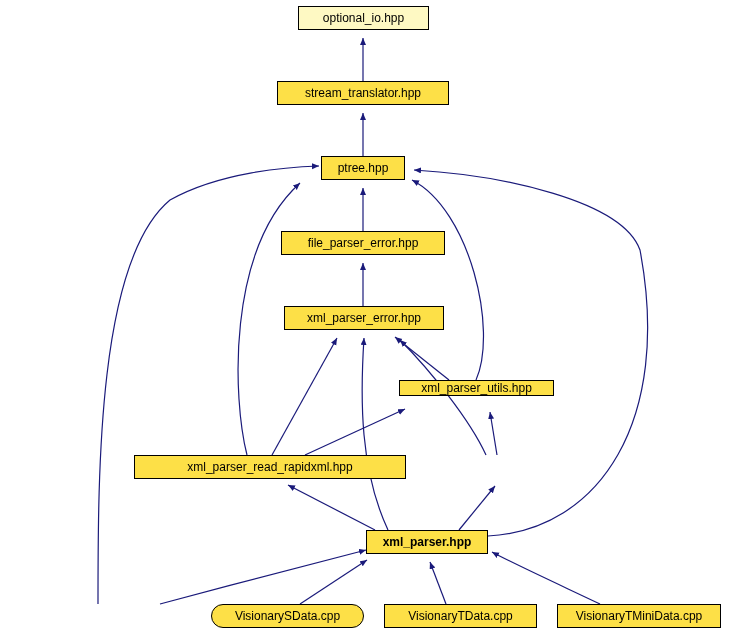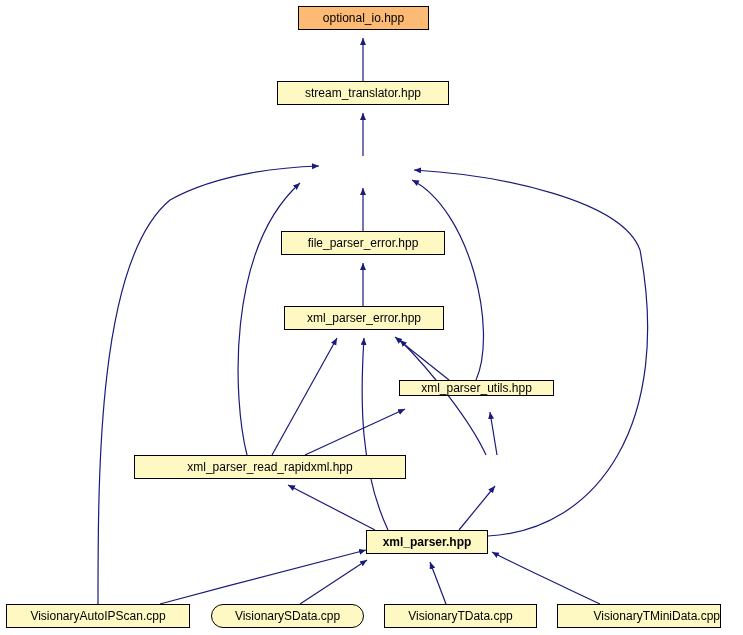--- a/index.html
+++ b/index.html
@@ -21,32 +21,32 @@
     position: absolute;
     left: 0;
     top: 0;
     width: 743px;
     height: 635px;
   }
   .node {
     position: absolute;
     box-sizing: border-box;
     border: 1px solid #000000;
-    background: #fef9c3;
+    background: #fde047;
     color: #000000;
     font-size: 12px;
     line-height: 1;
     display: flex;
     align-items: center;
     justify-content: center;
     white-space: nowrap;
     z-index: 2;
   }
   .node.highlight {
-    background: #fdba74;
+    background: #fef9c3;
   }
 </style>
 </head>
 <body>
 
 <div id="diagram">
   <svg id="edges" viewBox="0 0 743 635" xmlns="http://www.w3.org/2000/svg">
     <defs>
       <marker id="arrow" markerWidth="8" markerHeight="8" refX="7" refY="3" orient="auto" markerUnits="userSpaceOnUse">
         <path d="M0,0 L7,3 L0,6 z" fill="#1a1a7a"></path>
@@ -95,40 +95,40 @@
       <path d="M160,604 C230,585 320,562 366,550"></path>
     </g>
   </svg>
 
   <div class="node highlight" style="left:298px;top:6px;width:131px;height:24px;">
       <span>optional_io.hpp</span>
     </div>
   <div class="node" style="left:277px;top:81px;width:172px;height:24px;">
       <span>stream_translator.hpp</span>
     </div>
+  <div class="node" style="left:321px;top:156px;width:84px;height:24px;">
+      <span>ptree.hpp</span>
+    </div>
   <div class="node" style="left:281px;top:231px;width:164px;height:24px;">
       <span>file_parser_error.hpp</span>
     </div>
   <div class="node" style="left:284px;top:306px;width:160px;height:24px;">
       <span>xml_parser_error.hpp</span>
     </div>
   <div class="node" style="left:399px;top:380px;width:155px;height:16px;">
       <span>xml_parser_utils.hpp</span>
     </div>
   <div class="node" style="left:134px;top:455px;width:272px;height:24px;">
       <span>xml_parser_read_rapidxml.hpp</span>
     </div>
   <div class="node" style="left:366px;top:530px;width:122px;height:24px;font-weight:bold;">
       <span>xml_parser.hpp</span>
     </div>
-  <div class="node" style="left:6px;top:604px;width:184px;height:24px;">
-      <span>VisionaryAutoIPScan.cpp</span>
-    </div>
   <div class="node" style="left:211px;top:604px;width:153px;height:24px;border-radius:12px;">
       <span>VisionarySData.cpp</span>
     </div>
   <div class="node" style="left:384px;top:604px;width:153px;height:24px;">
       <span>VisionaryTData.cpp</span>
     </div>
-  <div class="node" style="left:557px;top:604px;width:164px;height:24px;justify-content:flex-end;">
+  <div class="node" style="left:557px;top:604px;width:164px;height:24px;">
       <span>VisionaryTMiniData.cpp</span>
     </div>
 </div>
 
 </body></html>

